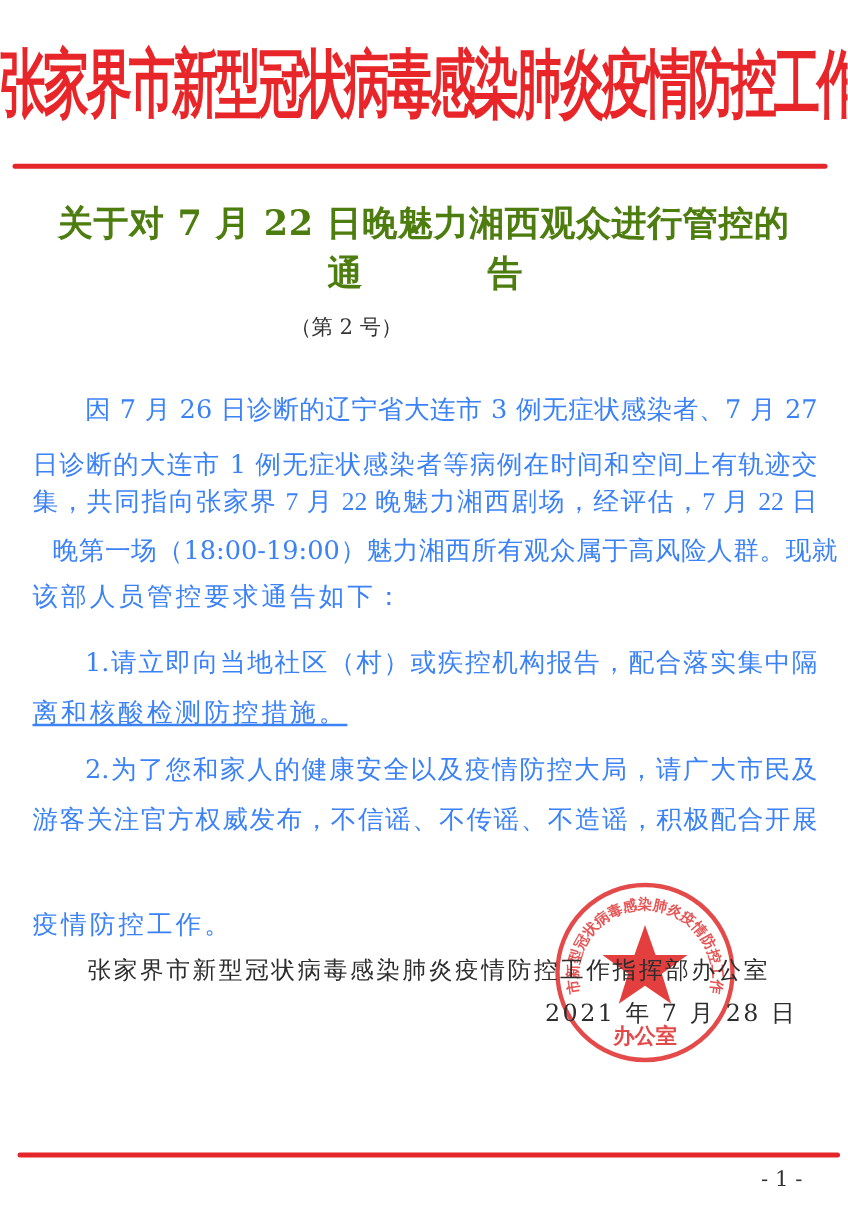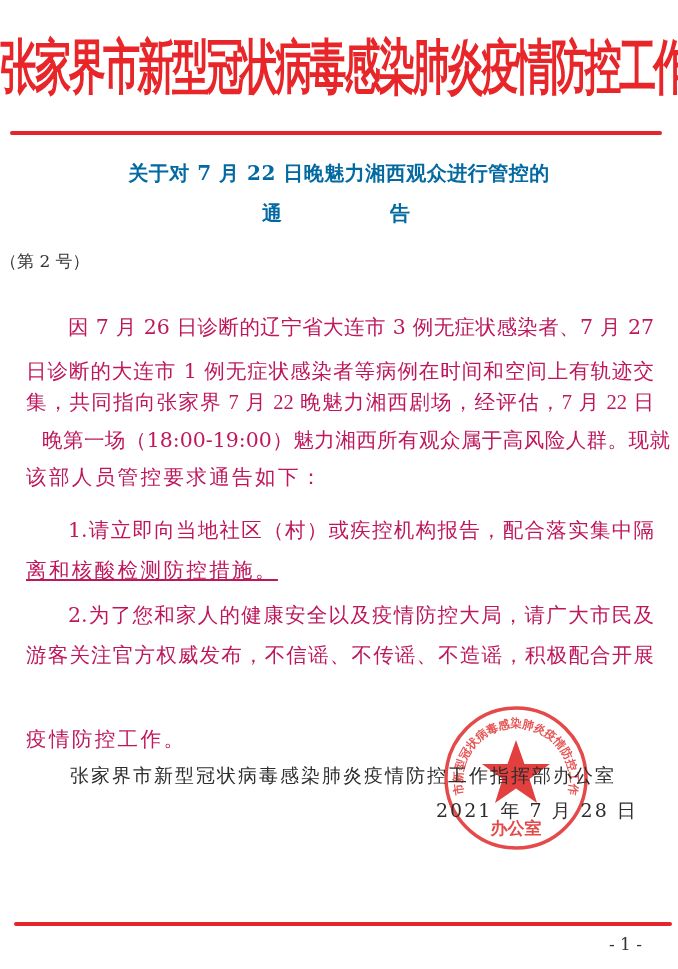--- a/index.html
+++ b/index.html
@@ -9,26 +9,26 @@
   }
   .abs { position:absolute; }
   .header-title {
     left:0; width:678px; top:22px; height:92px; text-align:center;
     color:#e8262a; font-family:"DejaVu Sans", sans-serif; font-weight:bold;
     font-size:37px; line-height:92px; white-space:nowrap;
     transform:scaleY(1.6); transform-origin:center; letter-spacing:-2.6px;
   }
   .rule { left:10px; width:652px; height:4px; background:#e4262a; border-radius:2px; }
   .notice-title {
-    left:0; width:678px; text-align:center; font-weight:bold; color:#0369a1;
-    font-size:20px; white-space:nowrap; letter-spacing:0.5px;
+    left:0; width:678px; text-align:center; font-weight:bold; color:#4d7c0f;
+    font-size:28px; white-space:nowrap; letter-spacing:0.5px;
   }
-  .notice-sub { left:0; width:554px; text-align:left; color:#333; font-size:17px; }
+  .notice-sub { left:0; width:554px; text-align:center; color:#333; font-size:17px; }
   .body-line {
-    left:26px; width:628px; font-size:20.5px; color:#be185d; white-space:nowrap;
+    left:26px; width:628px; font-size:20.5px; color:#3b82f6; white-space:nowrap;
     height:30px; line-height:30px; letter-spacing:2.4px;
   }
   .indent { left:68px; width:586px; }
   .justify { text-align:justify; text-align-last:justify; letter-spacing:0; }
   .sign { color:#2d2d2d; font-size:19px; white-space:nowrap; letter-spacing:2px; }
   .page-num { right:36px; top:926px; font-size:17px; color:#333; }
   .seal { left:442px; top:704px; width:148px; height:148px; }
 </style>
 </head>
 <body>

